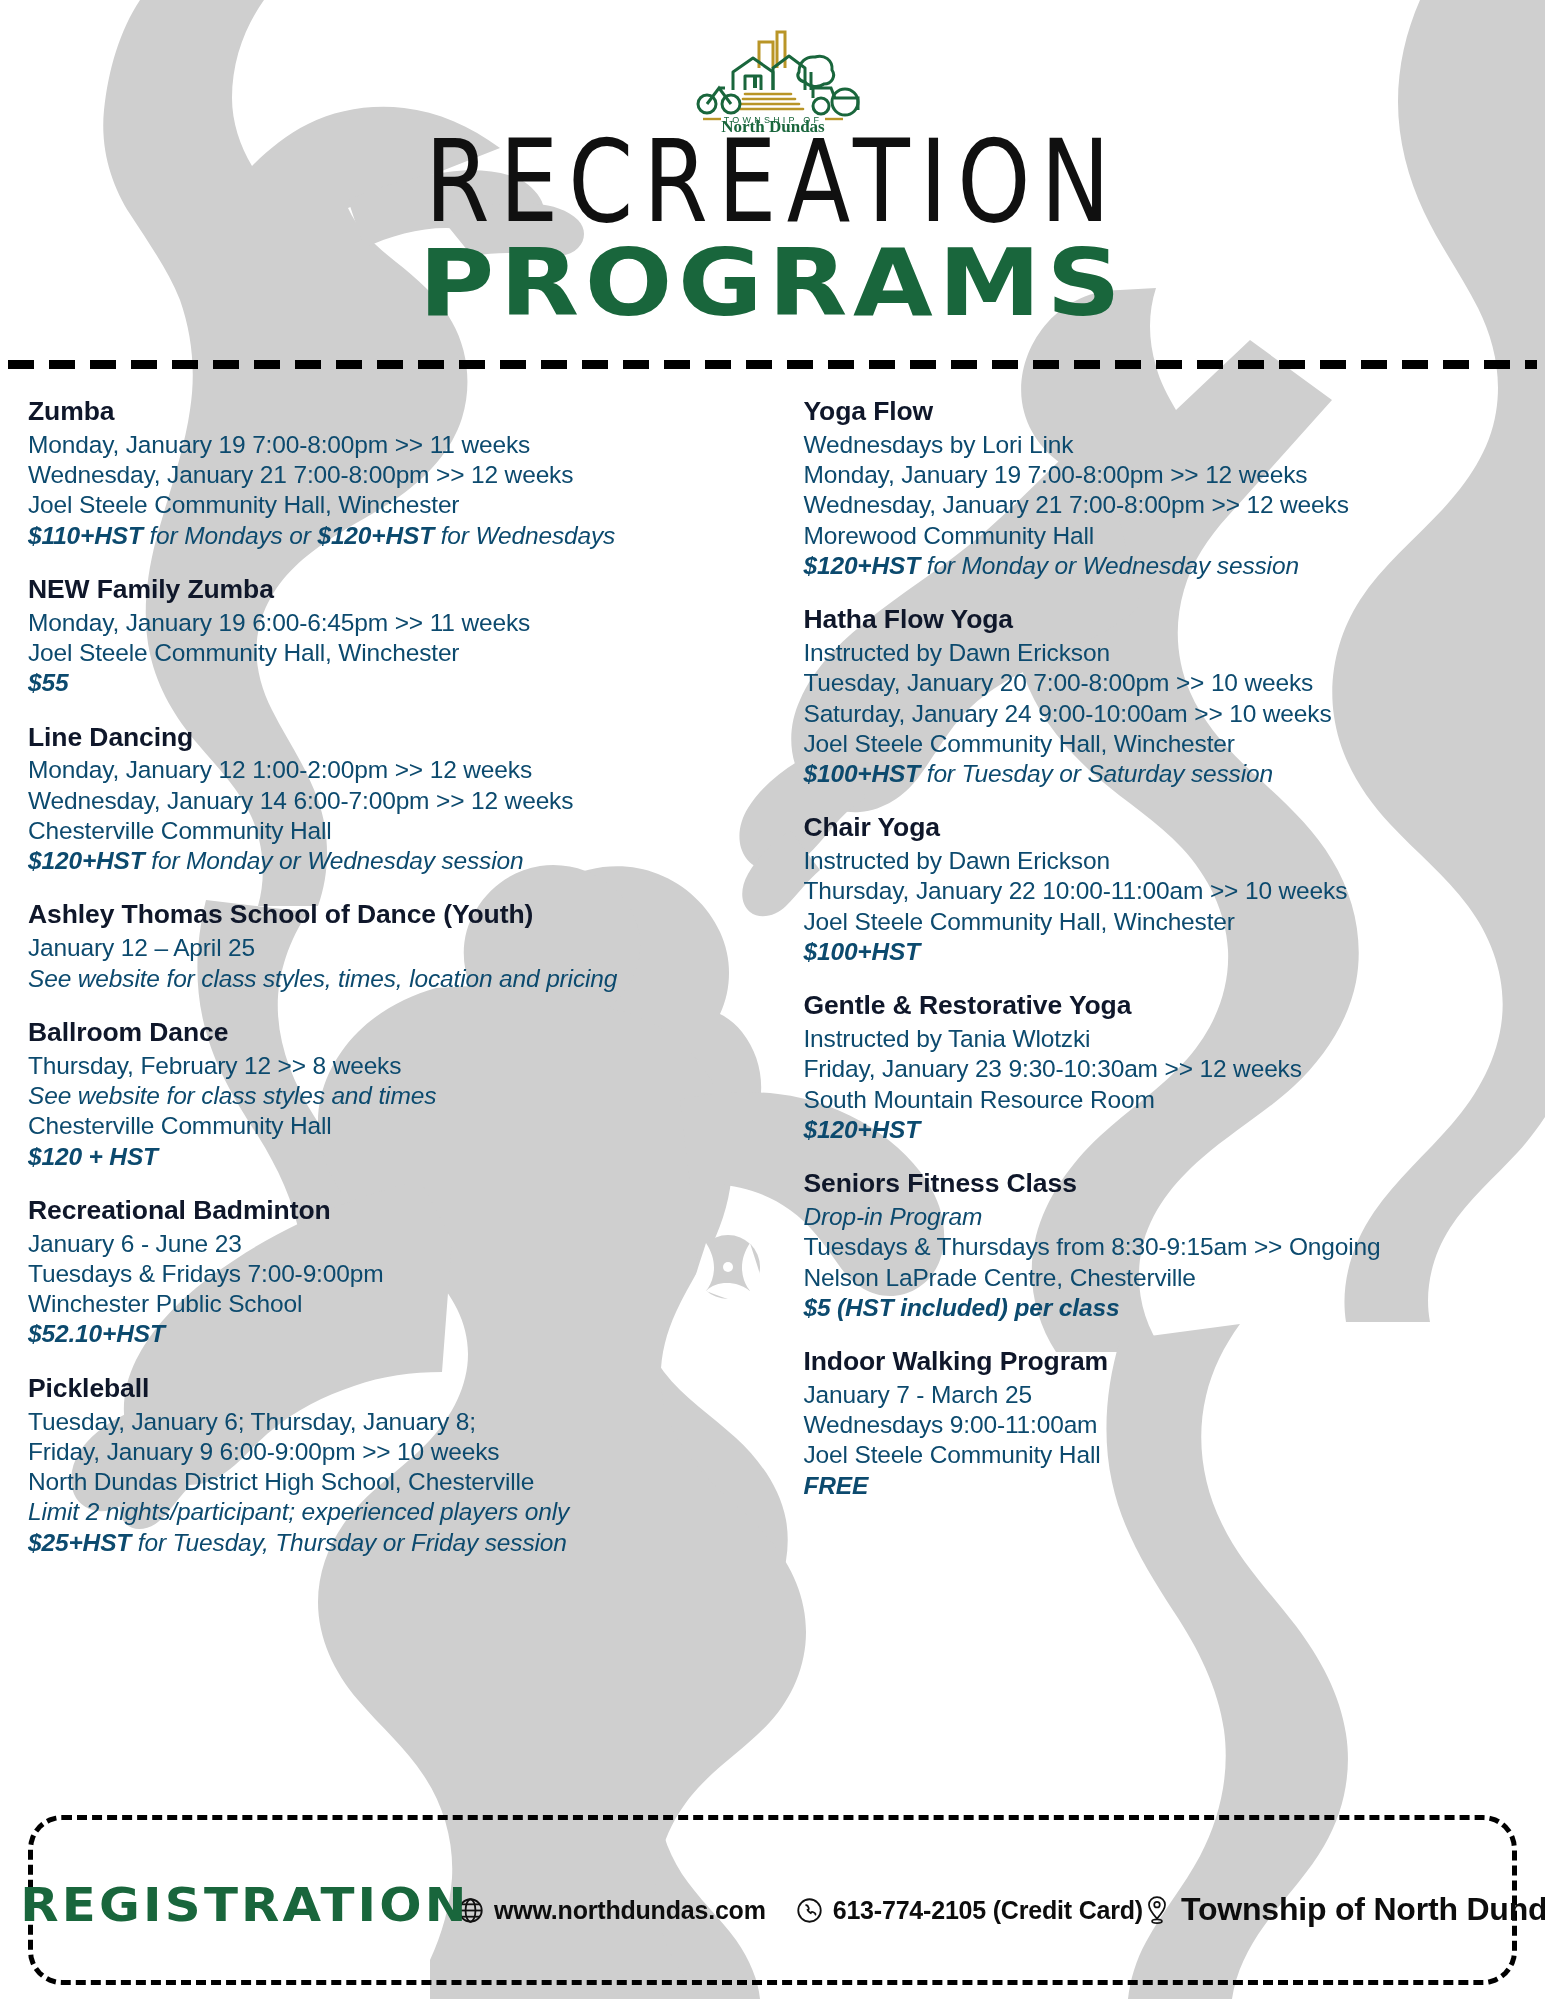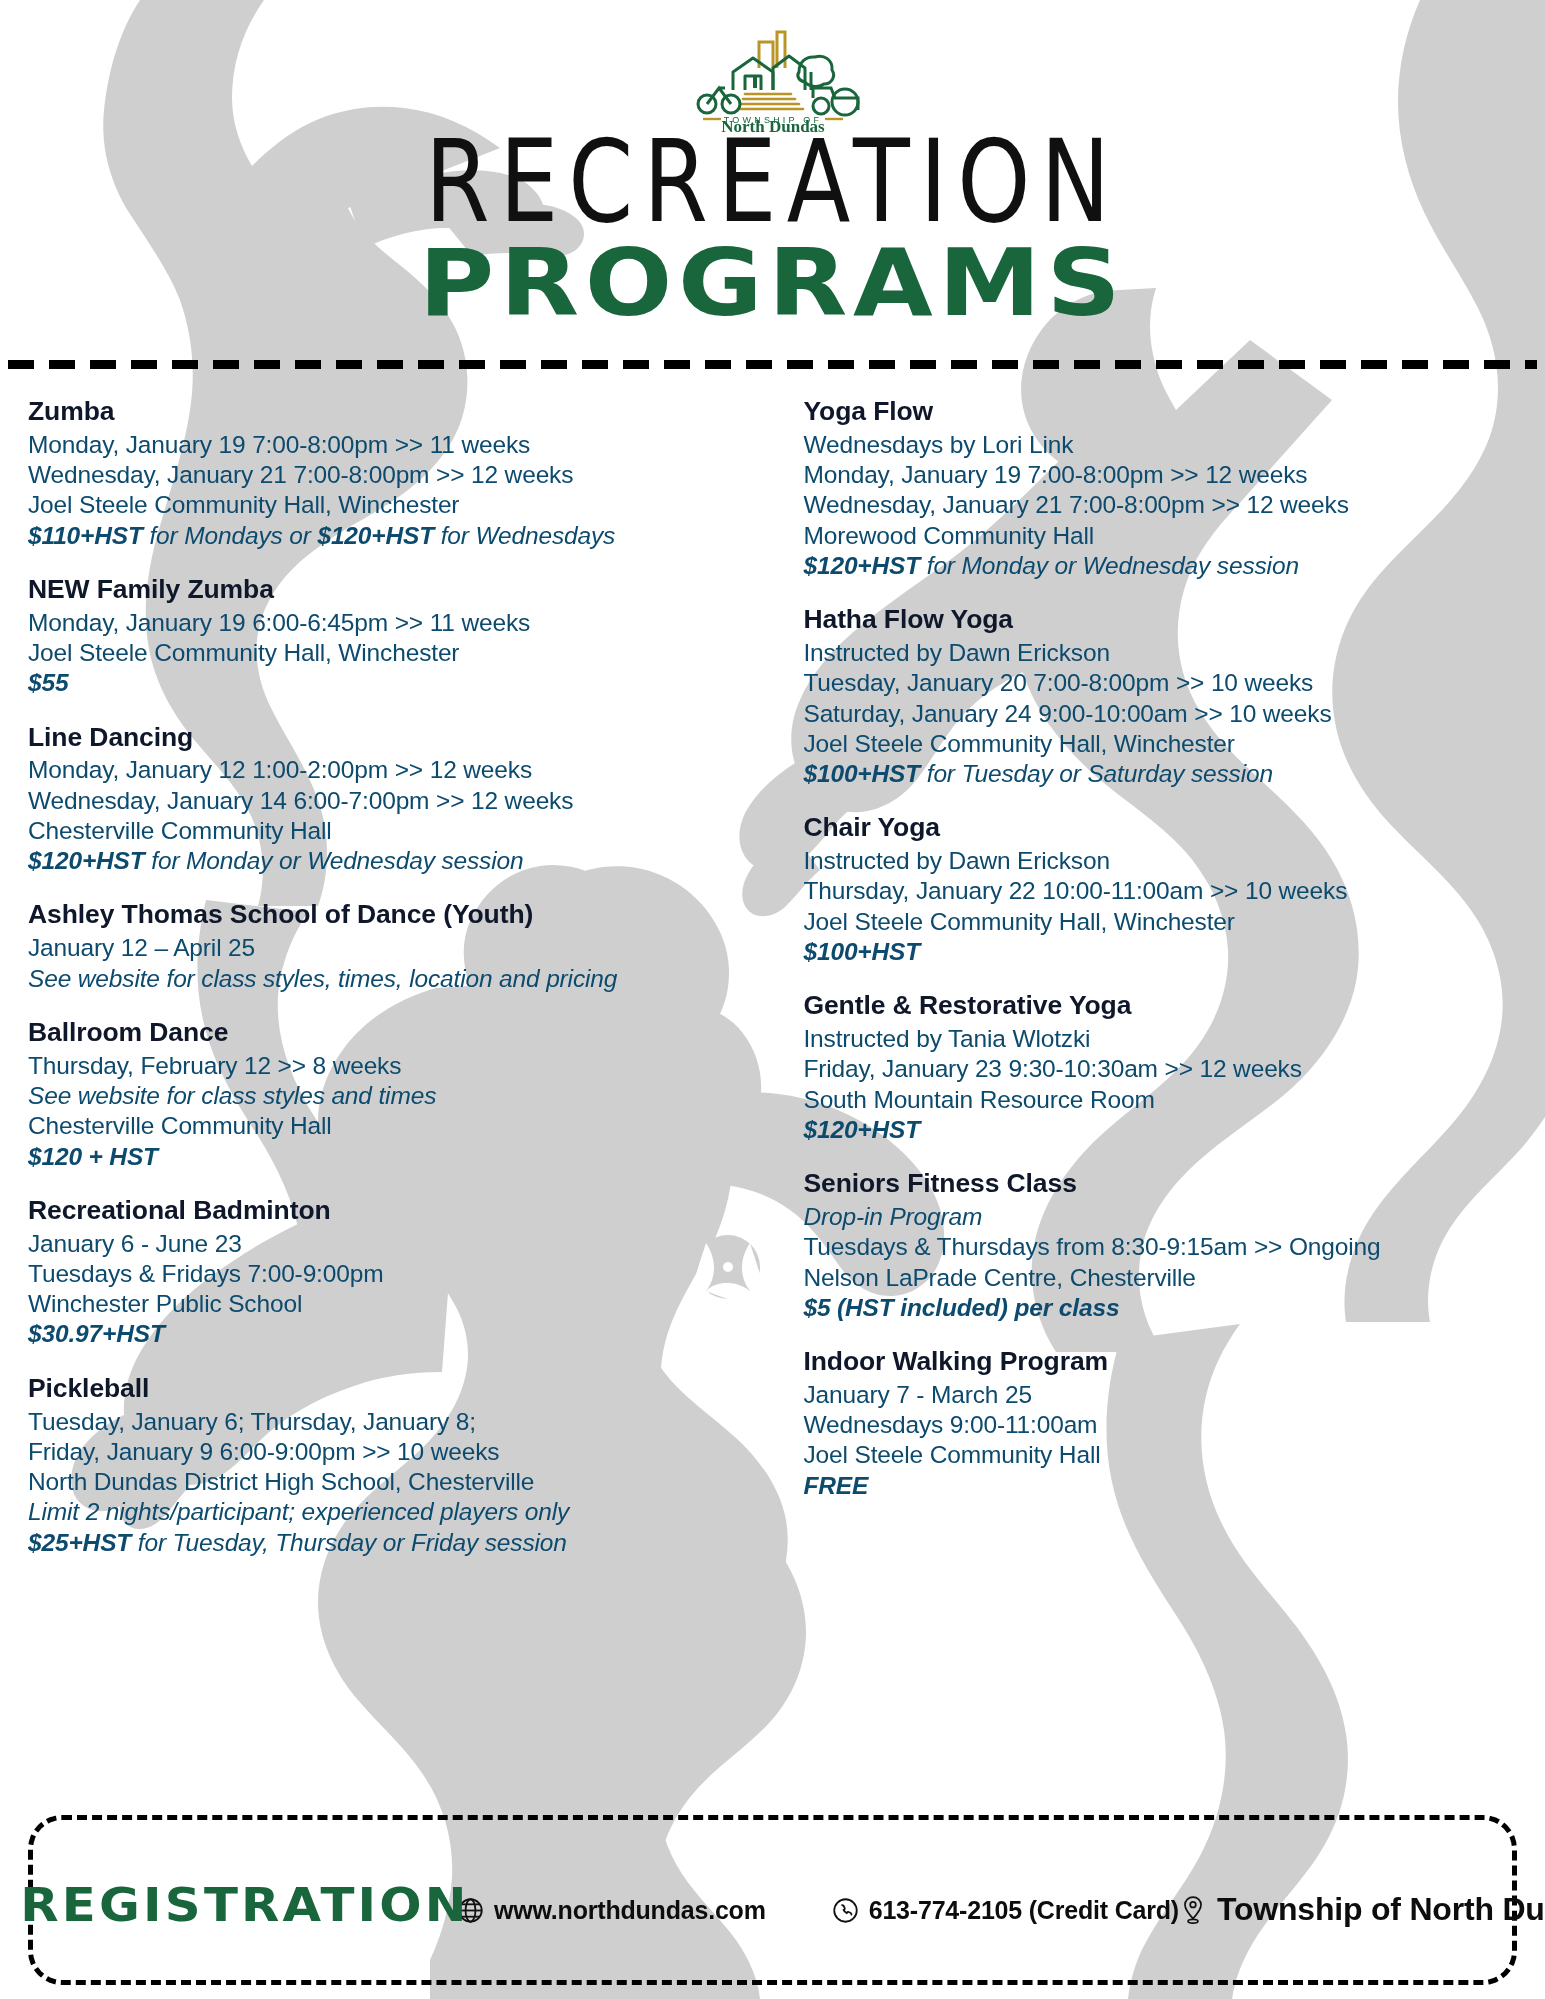--- a/index.html
+++ b/index.html
@@ -130,21 +130,21 @@
     font-size: 47px;
     font-weight: 700;
     letter-spacing: 3px;
     line-height: 1.05;
     transform: scaleX(1.06);
   }
   .reg-row {
     display: flex;
     align-items: center;
     justify-content: space-between;
-    gap: 66px;
+    gap: 30px;
     margin-top: 11px;
   }
   .reg-item {
     display: flex;
     align-items: center;
     gap: 10px;
     font-size: 25px;
     font-weight: 700;
     color: #0d0d0d;
     letter-spacing: -0.2px;
@@ -387,21 +387,21 @@
         <div class="program-line">Thursday, February 12 &gt;&gt; 8 weeks</div>
         <div class="program-line italic">See website for class styles and times</div>
         <div class="program-line">Chesterville Community Hall</div>
         <div class="program-line price"><b>$120 + HST</b></div>
       </div>
       <div class="program">
         <div class="program-title">Recreational Badminton</div>
         <div class="program-line">January 6 - June 23</div>
         <div class="program-line">Tuesdays &amp; Fridays 7:00-9:00pm</div>
         <div class="program-line">Winchester Public School</div>
-        <div class="program-line price"><b>$30.97+HST</b></div>
+        <div class="program-line price"><b>$52.10+HST</b></div>
       </div>
       <div class="program">
         <div class="program-title">Pickleball</div>
         <div class="program-line">Tuesday, January 6; Thursday, January 8;</div>
         <div class="program-line">Friday, January 9 6:00-9:00pm &gt;&gt; 10 weeks</div>
         <div class="program-line">North Dundas District High School, Chesterville</div>
         <div class="program-line italic">Limit 2 nights/participant; experienced players only</div>
         <div class="program-line price"><b>$25+HST</b> for Tuesday, Thursday or Friday session</div>
       </div>
     </div>

